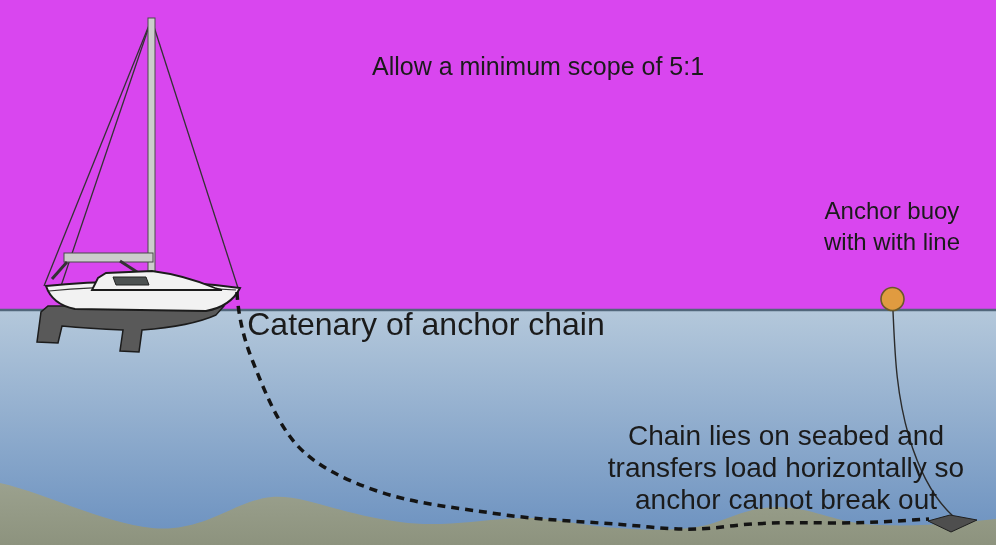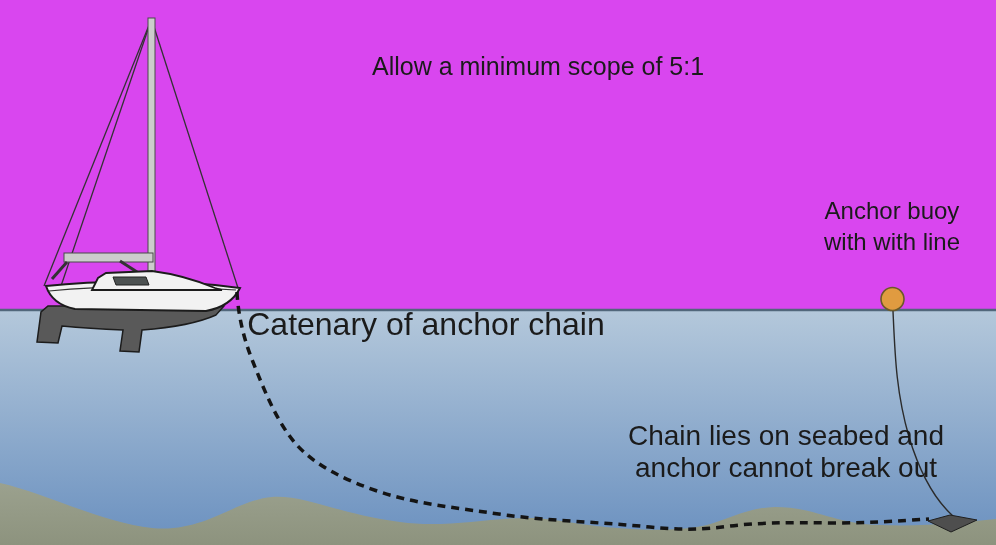--- a/index.html
+++ b/index.html
@@ -101,16 +101,17 @@
     <div>Anchor buoy</div>
     <div>with with line</div>
   </div>
 
   <div class="label label-catenary">
     <div>Catenary of anchor chain</div>
   </div>
 
   <div class="label label-seabed">
     <div>Chain lies on seabed and</div>
+    <div>transfers load horizontally so</div>
     <div>anchor cannot break out</div>
   </div>
 
 </div>
 
 </body></html>

